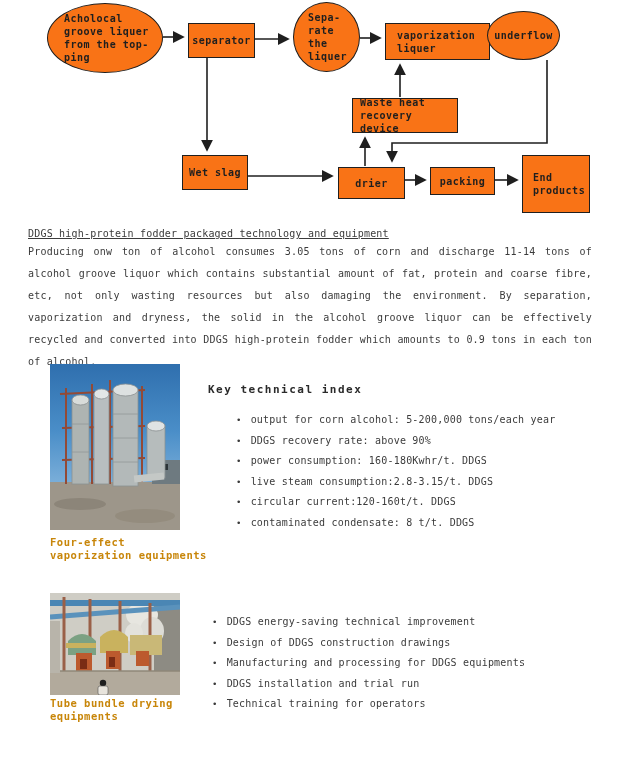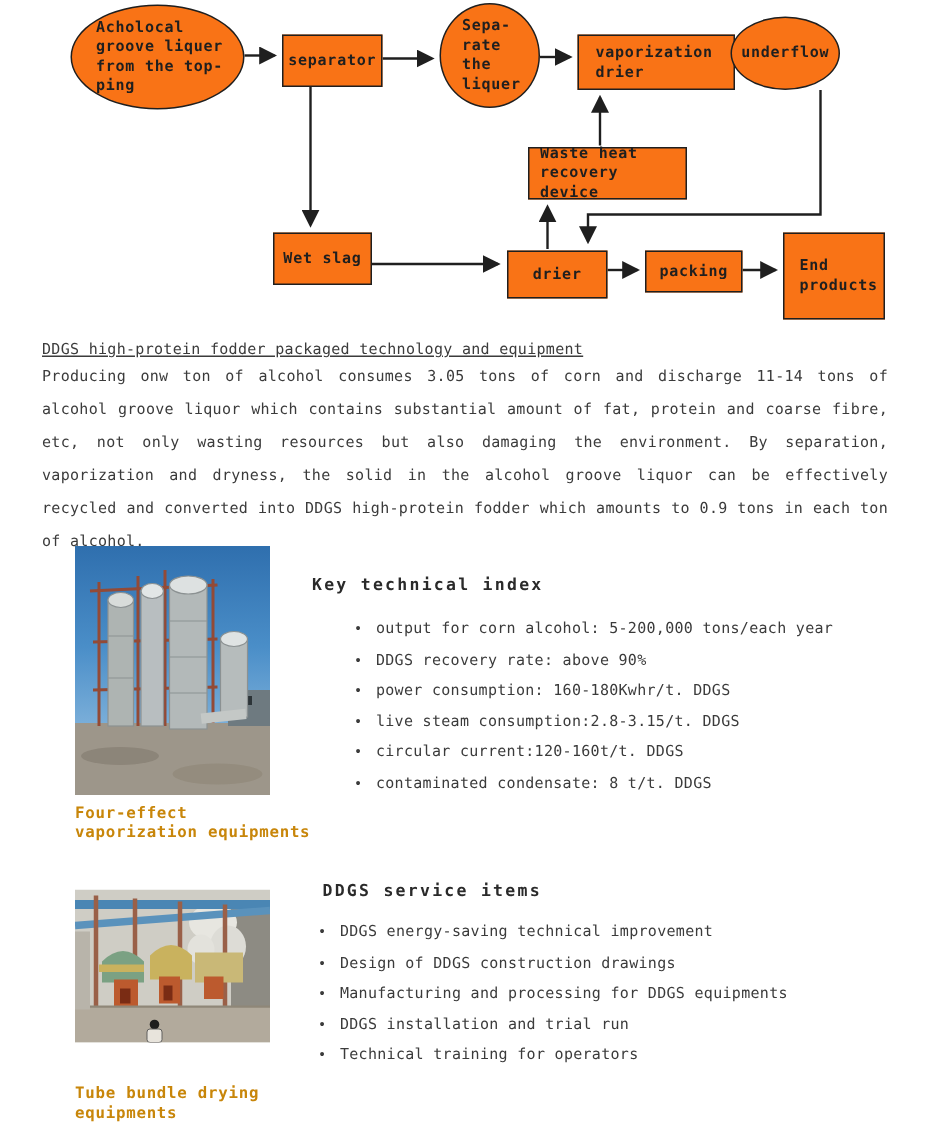--- a/index.html
+++ b/index.html
@@ -39,21 +39,21 @@
   }
   
   .photo { position:absolute; display:block; }
   .photo-1 { left:50px; top:364px; }
   .photo-2 { left:50px; top:593px; }
   .caption {
     position:absolute; left:50px; font-weight:bold; font-size:10.5px;
     line-height:13px; white-space:pre-line; letter-spacing:0.5px;
   }
   .caption-1 { top:536px; }
-  .caption-2 { top:723px; }
+  .caption-2 { top:697px; }
   
   .sec-title {
     position:absolute; font-weight:bold; font-size:11px; color:#2a2a2a;
     letter-spacing:1.5px;
   }
   .kti-title { left:208px; top:383px; }
   .svc-title { left:215px; top:587px; }
   .blist { position:absolute; margin:0; padding:0; list-style:none; }
   .kti-list { left:236px; top:410px; }
   .svc-list { left:212px; top:612px; }
@@ -100,21 +100,21 @@
       <span>separator</span>
     </div>
     <div class="node ellipse n-separate">
       <span>Sepa-
 rate
 the
 liquer</span>
     </div>
     <div class="node n-vapor">
       <span>vaporization
-drier</span>
+liquer</span>
     </div>
     <div class="node ellipse n-underflow">
       <span>underflow</span>
     </div>
     <div class="node n-waste">
       <span>Waste heat
 recovery device</span>
     </div>
     <div class="node n-wetslag">
       <span>Wet slag</span>
@@ -224,21 +224,20 @@
     <rect x="0" y="78" width="130" height="24" fill="#b2aa9c"></rect>
     <line x1="0" y1="78" x2="130" y2="78" stroke="#8f8778" stroke-width="1.5"></line>
     <rect x="0" y="28" width="10" height="52" fill="#b8b4aa"></rect>
 
     <circle cx="53" cy="90" r="3.2" fill="#1e1e1e"></circle>
     <rect x="48" y="93" width="10" height="9" rx="2" fill="#e8e4dc" stroke="#555" stroke-width="0.6"></rect>
   </svg>
   <div class="caption caption-2" style="color: rgb(200, 134, 10);">Tube bundle drying
 equipments</div>
 
-  <div class="sec-title svc-title">DDGS service items</div>
   <ul class="blist svc-list">
     <li>DDGS energy-saving technical improvement</li>
     <li>Design of DDGS construction drawings</li>
     <li>Manufacturing and processing for DDGS equipments</li>
     <li>DDGS installation and trial run</li>
     <li>Technical training for operators</li>
   </ul>
 
 </div>
 

